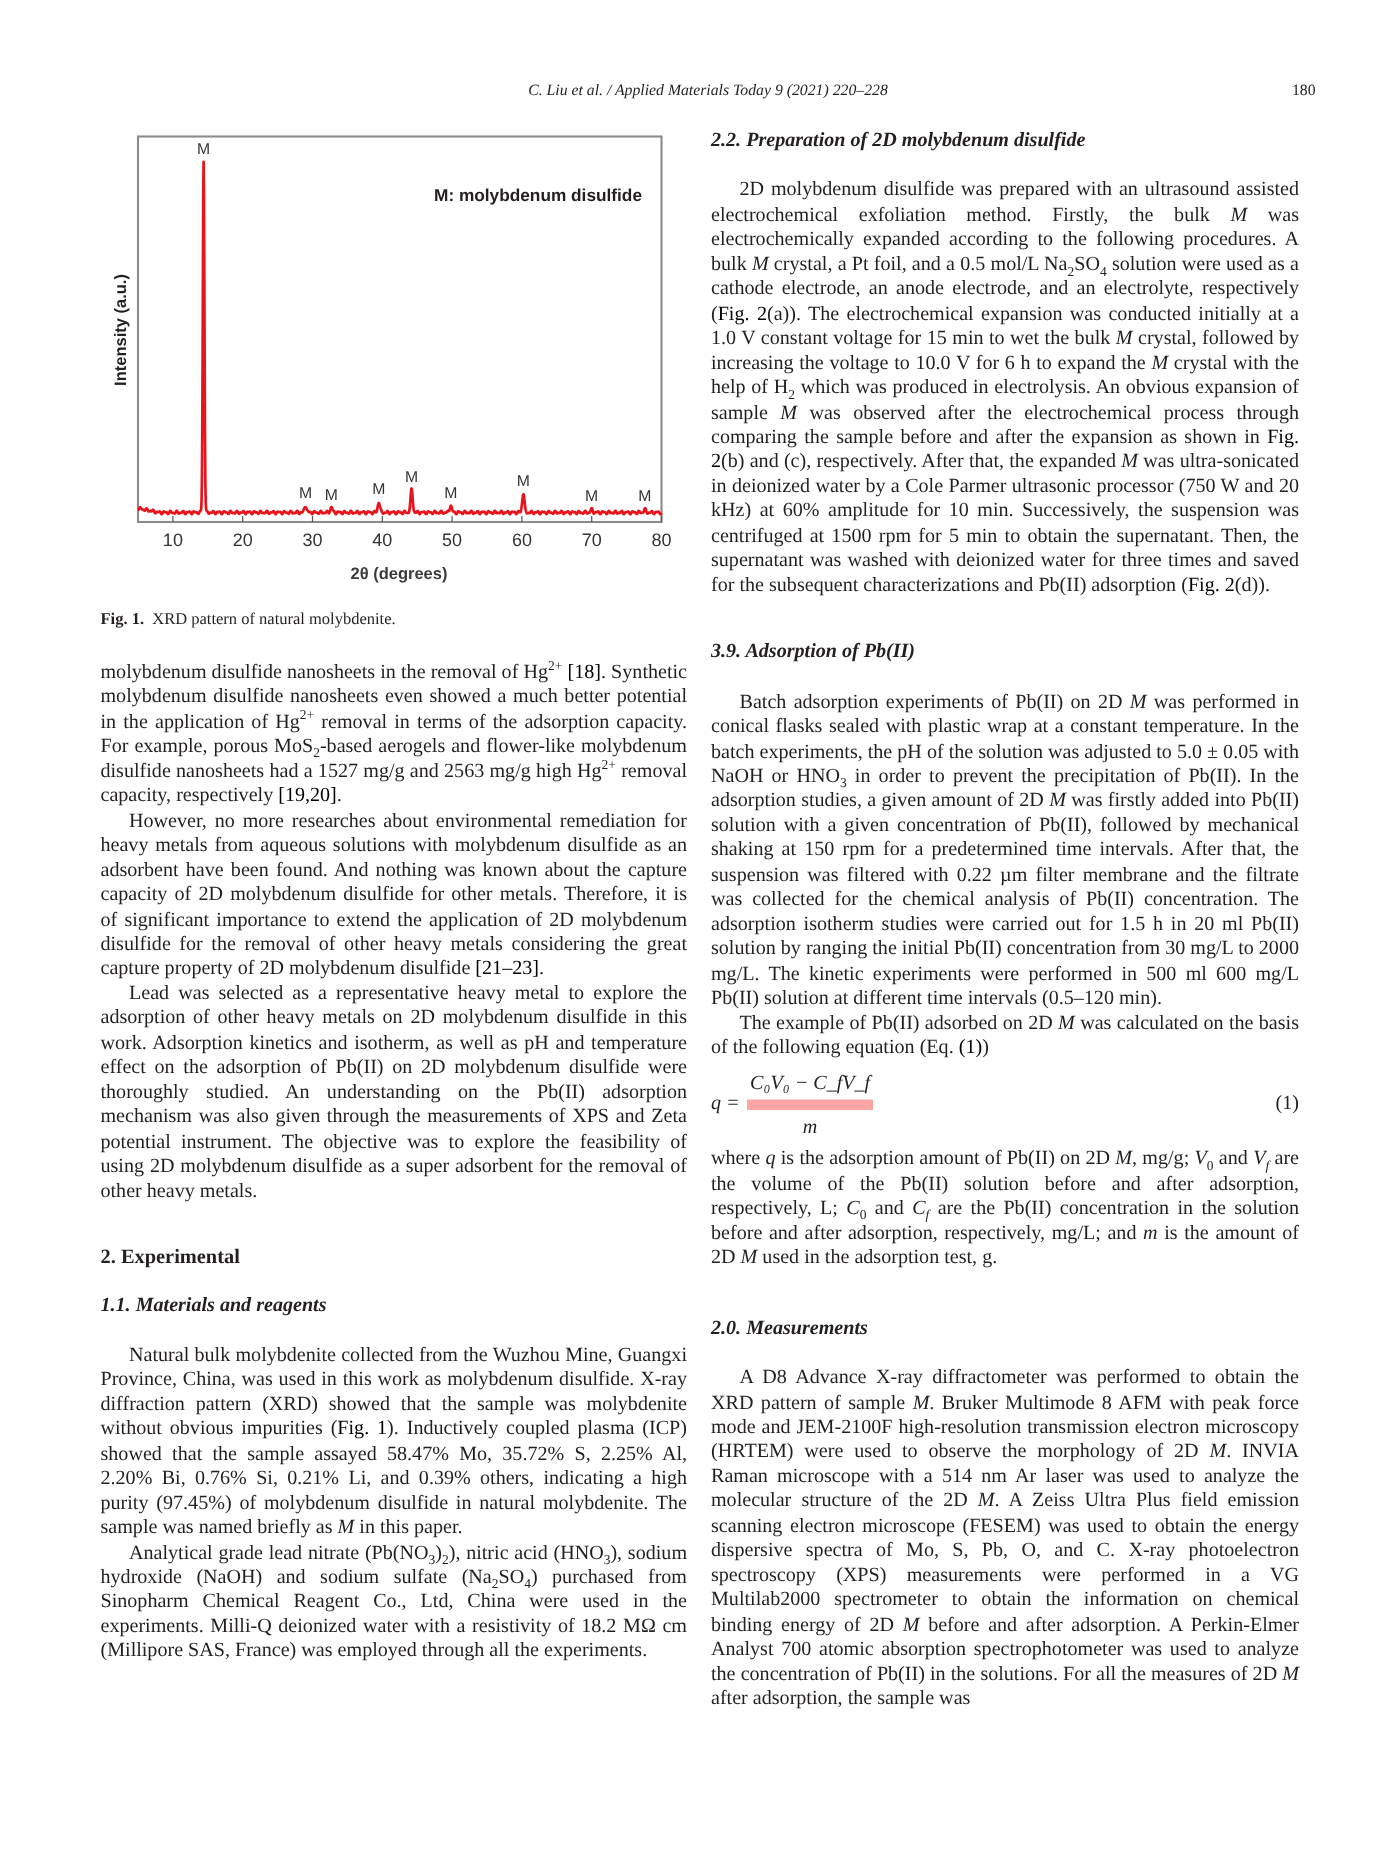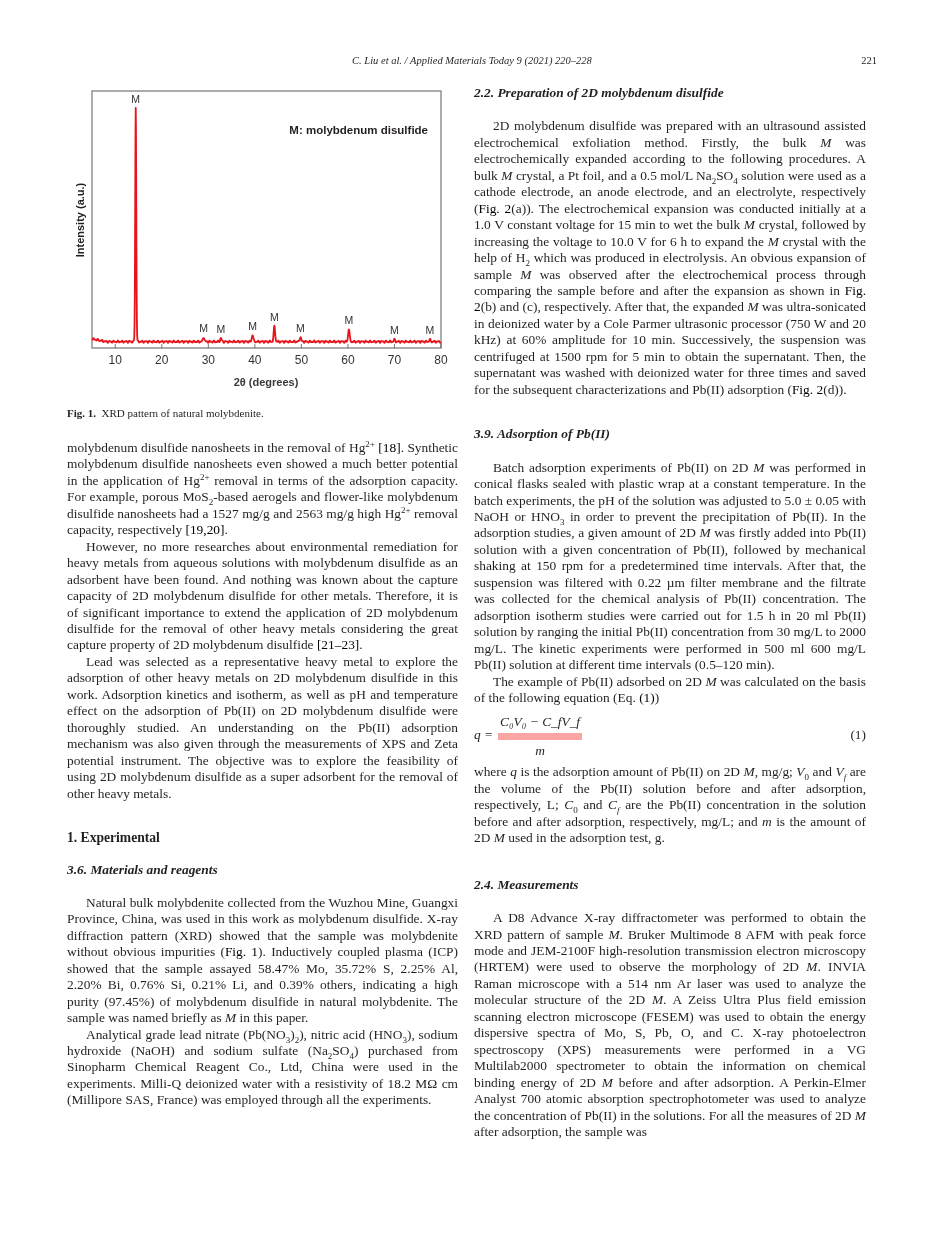--- a/index.html
+++ b/index.html
@@ -27,21 +27,21 @@
   .eq .num { font-style: italic; border-bottom: 7px solid #fca5a5; padding: 0 2px 2px; }
   .eq .den { font-style: italic; padding-top: 3px; }
   .eq .eqnum { position: absolute; right: 0; top: 13px; }
   sub, sup { font-size: 9px; line-height: 0; }
 </style>
 </head>
 <body>
 
 <div class="page-header">
   <span class="running-title">C. Liu et al. / Applied Materials Today 9 (2021) 220–228</span>
-  <span class="page-number">221</span>
+  <span class="page-number">180</span>
 </div>
 
 <svg id="figure" viewBox="0 0 390 305" xmlns="http://www.w3.org/2000/svg">
   <rect x="22" y="1" width="349" height="257" fill="#ffffff" stroke="#8a8a8a" stroke-width="1.4"></rect>
   <g id="xticks">
       <line x1="45.266666666666666" x2="45.266666666666666" y1="258" y2="254" stroke="#555" stroke-width="0.8"></line>
       <line x1="91.8" x2="91.8" y1="258" y2="254" stroke="#555" stroke-width="0.8"></line>
       <line x1="138.33333333333331" x2="138.33333333333331" y1="258" y2="254" stroke="#555" stroke-width="0.8"></line>
       <line x1="184.86666666666667" x2="184.86666666666667" y1="258" y2="254" stroke="#555" stroke-width="0.8"></line>
       <line x1="231.4" x2="231.4" y1="258" y2="254" stroke="#555" stroke-width="0.8"></line>
@@ -80,23 +80,23 @@
   <b>Fig. 1.</b>&nbsp;
   <span>XRD pattern of natural molybdenite.</span>
 </div>
 
 <div class="col col-left" style="top:440px;">
   <p class="noindent"><span>molybdenum disulfide nanosheets in the removal of Hg</span><sup>2+</sup> <span class="ref">[18]</span><span>. Synthetic molybdenum disulfide nanosheets even showed a much better potential in the application of Hg</span><sup>2+</sup><span> removal in terms of the adsorption capacity. For example, porous MoS</span><sub>2</sub><span>-based aerogels and flower-like molybdenum disulfide nanosheets had a 1527 mg/g and 2563 mg/g high Hg</span><sup>2+</sup><span> removal capacity, respectively </span><span class="ref">[19,20]</span><span>.</span></p>
   <p><span>However, no more researches about environmental remediation for heavy metals from aqueous solutions with molybdenum disulfide as an adsorbent have been found. And nothing was known about the capture capacity of 2D molybdenum disulfide for other metals. Therefore, it is of significant importance to extend the application of 2D molybdenum disulfide for the removal of other heavy metals considering the great capture property of 2D molybdenum disulfide </span><span class="ref">[21–23]</span><span>.</span></p>
   <p>Lead was selected as a representative heavy metal to explore the adsorption of other heavy metals on 2D molybdenum disulfide in this work. Adsorption kinetics and isotherm, as well as pH and temperature effect on the adsorption of Pb(II) on 2D molybdenum disulfide were thoroughly studied. An understanding on the Pb(II) adsorption mechanism was also given through the measurements of XPS and Zeta potential instrument. The objective was to explore the feasibility of using 2D molybdenum disulfide as a super adsorbent for the removal of other heavy metals.</p>
 
   <div style="height:28px"></div>
-  <h2 class="sec-heading">1.  Experimental</h2>
+  <h2 class="sec-heading">2.  Experimental</h2>
   <div style="height:16px"></div>
-  <h3 class="sub-heading">3.6.  Materials and reagents</h3>
+  <h3 class="sub-heading">1.1.  Materials and reagents</h3>
   <div style="height:16px"></div>
   <p><span>Natural bulk molybdenite collected from the Wuzhou Mine, Guangxi Province, China, was used in this work as molybdenum disulfide. X-ray diffraction pattern (XRD) showed that the sample was molybdenite without obvious impurities (</span><span class="ref">Fig. 1</span><span>). Inductively coupled plasma (ICP) showed that the sample assayed 58.47% Mo, 35.72% S, 2.25% Al, 2.20% Bi, 0.76% Si, 0.21% Li, and 0.39% others, indicating a high purity (97.45%) of molybdenum disulfide in natural molybdenite. The sample was named briefly as </span><i>M</i><span> in this paper.</span></p>
   <p><span>Analytical grade lead nitrate (Pb(NO</span><sub>3</sub><span>)</span><sub>2</sub><span>), nitric acid (HNO</span><sub>3</sub><span>), sodium hydroxide (NaOH) and sodium sulfate (Na</span><sub>2</sub><span>SO</span><sub>4</sub><span>) purchased from Sinopharm Chemical Reagent Co., Ltd, China were used in the experiments. Milli-Q deionized water with a resistivity of 18.2 MΩ cm (Millipore SAS, France) was employed through all the experiments.</span></p>
 </div>
 
 <div class="col col-right" style="top:85px;">
   <h3 class="sub-heading">2.2.  Preparation of 2D molybdenum disulfide</h3>
   <div style="height:17px"></div>
   <p><span>2D molybdenum disulfide was prepared with an ultrasound assisted electrochemical exfoliation method. Firstly, the bulk </span><i>M</i><span> was electrochemically expanded according to the following procedures. A bulk </span><i>M</i><span> crystal, a Pt foil, and a 0.5 mol/L Na</span><sub>2</sub><span>SO</span><sub>4</sub><span> solution were used as a cathode electrode, an anode electrode, and an electrolyte, respectively (</span><span class="ref">Fig. 2</span><span>(a)). The electrochemical expansion was conducted initially at a 1.0 V constant voltage for 15 min to wet the bulk </span><i>M</i><span> crystal, followed by increasing the voltage to 10.0 V for 6 h to expand the </span><i>M</i><span> crystal with the help of H</span><sub>2</sub><span> which was produced in electrolysis. An obvious expansion of sample </span><i>M</i><span> was observed after the electrochemical process through comparing the sample before and after the expansion as shown in </span><span class="ref">Fig. 2</span><span>(b) and (c), respectively. After that, the expanded </span><i>M</i><span> was ultra-sonicated in deionized water by a Cole Parmer ultrasonic processor (750 W and 20 kHz) at 60% amplitude for 10 min. Successively, the suspension was centrifuged at 1500 rpm for 5 min to obtain the supernatant. Then, the supernatant was washed with deionized water for three times and saved for the subsequent characterizations and Pb(II) adsorption (</span><span class="ref">Fig. 2</span><span>(d)).</span></p>
 
@@ -113,16 +113,16 @@
       <div class="num">C₀V₀ − C_fV_f</div>
       <div class="den">m</div>
     </div>
     <span class="eqnum">(1)</span>
   </div>
   <div style="height:6px"></div>
 
   <p class="noindent"><span>where </span><i>q</i><span> is the adsorption amount of Pb(II) on 2D </span><i>M</i><span>, mg/g; </span><i>V</i><sub>0</sub><span> and </span><i>V</i><sub><i>f</i></sub><span> are the volume of the Pb(II) solution before and after adsorption, respectively, L; </span><i>C</i><sub>0</sub><span> and </span><i>C</i><sub><i>f</i></sub><span> are the Pb(II) concentration in the solution before and after adsorption, respectively, mg/L; and </span><i>m</i><span> is the amount of 2D </span><i>M</i><span> used in the adsorption test, g.</span></p>
 
   <div style="height:30px"></div>
-  <h3 class="sub-heading">2.4.  Measurements</h3>
+  <h3 class="sub-heading">2.0.  Measurements</h3>
   <div style="height:17px"></div>
   <p><span>A D8 Advance X-ray diffractometer was performed to obtain the XRD pattern of sample </span><i>M</i><span>. Bruker Multimode 8 AFM with peak force mode and JEM-2100F high-resolution transmission electron microscopy (HRTEM) were used to observe the morphology of 2D </span><i>M</i><span>. INVIA Raman microscope with a 514 nm Ar laser was used to analyze the molecular structure of the 2D </span><i>M</i><span>. A Zeiss Ultra Plus field emission scanning electron microscope (FESEM) was used to obtain the energy dispersive spectra of Mo, S, Pb, O, and C. X-ray photoelectron spectroscopy (XPS) measurements were performed in a VG Multilab2000 spectrometer to obtain the information on chemical binding energy of 2D </span><i>M</i><span> before and after adsorption. A Perkin-Elmer Analyst 700 atomic absorption spectrophotometer was used to analyze the concentration of Pb(II) in the solutions. For all the measures of 2D </span><i>M</i><span> after adsorption, the sample was</span></p>
 </div>
 
 </body></html>

